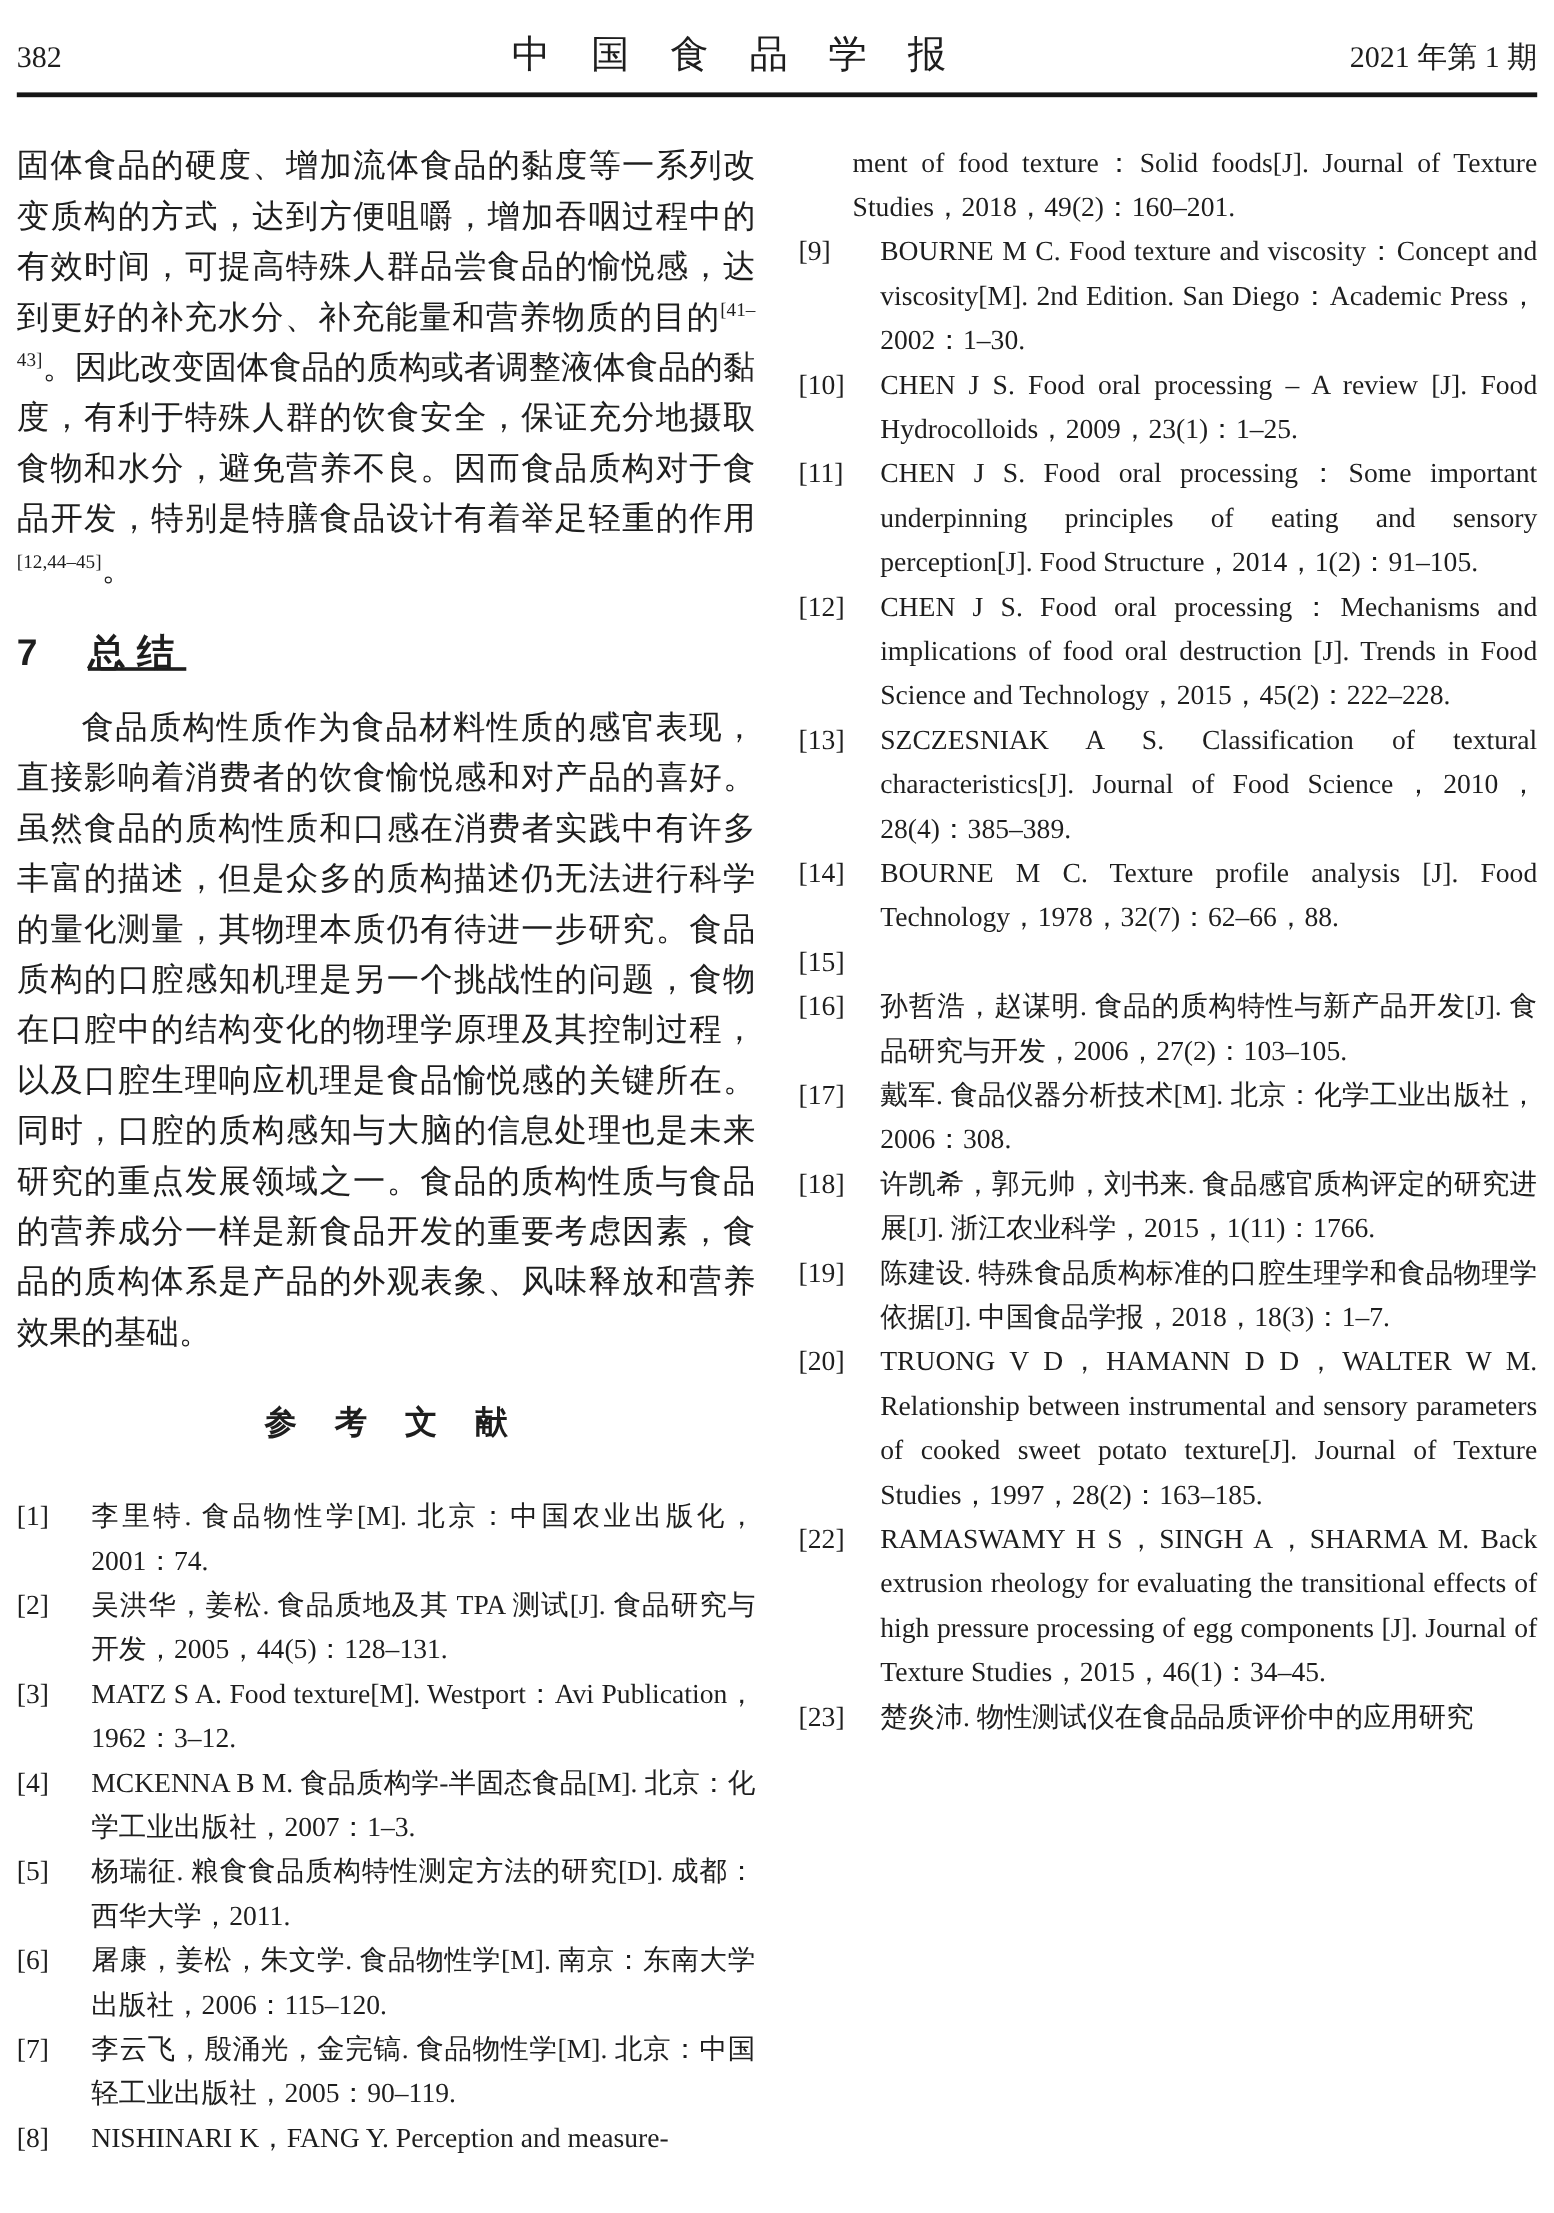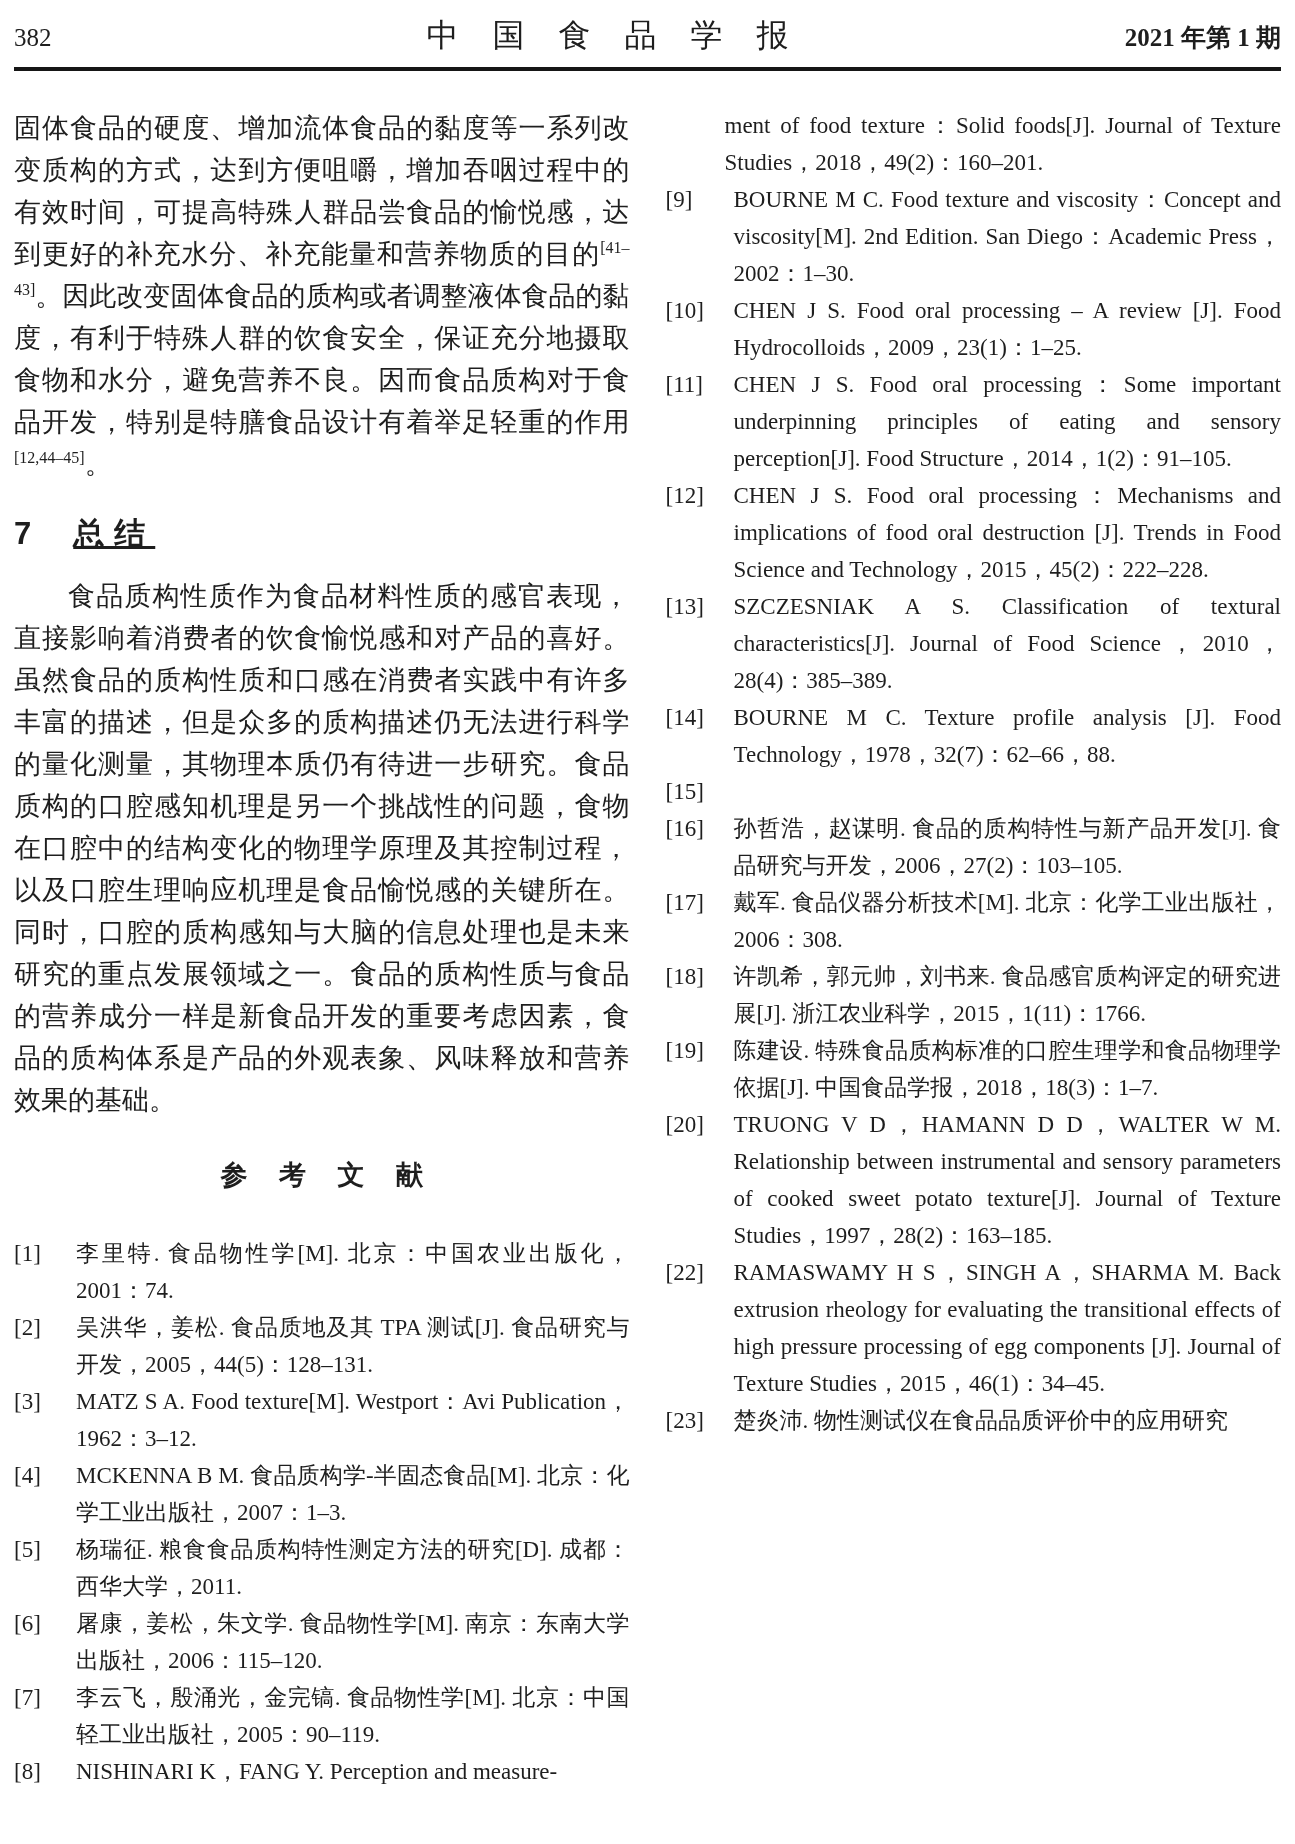--- a/index.html
+++ b/index.html
@@ -2,27 +2,27 @@
 <html><head>
 <meta charset="utf-8">
 <style>
   * { margin:0; padding:0; box-sizing:border-box; }
   html,body { background:#ffffff; }
   body {
     width:1295px; height:1844px; overflow:hidden;
     color:#1e1e1e;
     font-family:"Liberation Serif","DejaVu Serif",serif;
   }
-  .page { padding:14px 14px 0 14px; }
+  .page { padding:24px 14px 0 14px; }
 
   
   .page-header { display:flex; align-items:baseline; }
   .pg-num { width:150px; font-size:25px; }
   .journal-title { flex:1; text-align:center; font-size:32px; letter-spacing:13px; text-indent:13px; }
-  .issue-info { width:230px; text-align:right; font-size:25px;font-weight:bold; }
+  .issue-info { width:230px; text-align:right; font-size:25px; }
   .rule { height:4px; background:#161616; margin-top:9px; }
 
   
   .columns { display:flex; gap:36px; margin-top:36px; }
   .col { flex:1 1 0; min-width:0; }
 
   
   .body-text { font-size:27px; line-height:42px; text-align:justify; }
   .indent { text-indent:54px; }
   sup.cite { font-size:16px; vertical-align:super; line-height:0; letter-spacing:0; }
@@ -45,21 +45,21 @@
     margin:36px 0 42px 0;
   }
 
   
   .ref-item { display:flex; font-size:23px; line-height:37px; }
   .ref-num { flex:0 0 62px; }
   .col-right .ref-num { flex:0 0 68px; }
   .ref-text { flex:1 1 auto; text-align:justify; min-width:0; }
   .ref-cont {
     font-size:23px; line-height:37px;
-    margin-left:59px; text-align:justify;
+    margin-left:45px; text-align:justify;
   }
 </style>
 </head>
 <body>
 
 <div class="page">
 
   <header class="page-header">
     <span class="pg-num">382</span>
     <span class="journal-title">中 国 食 品 学 报</span>

